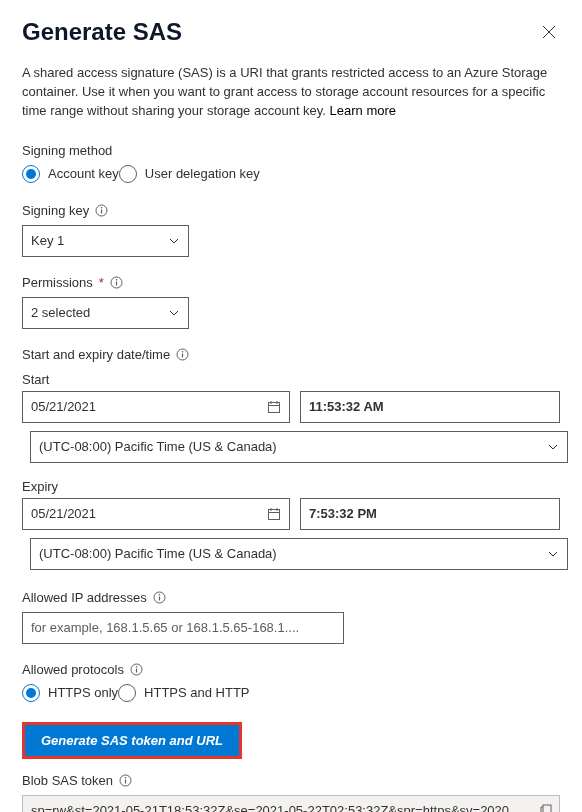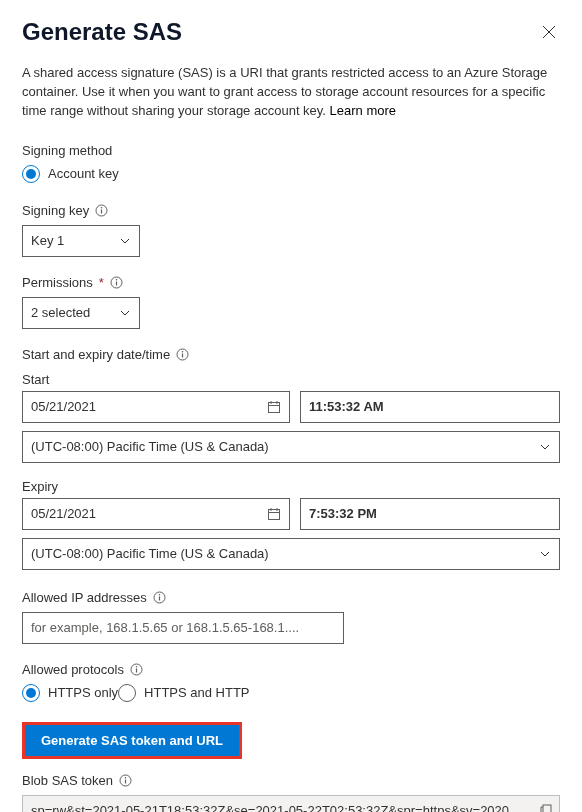--- a/index.html
+++ b/index.html
@@ -33,22 +33,22 @@
   }
   .select, .text-input, .date-input, .time-input, .readonly-input {
     border: 1px solid #605e5c;
     height: 32px;
     padding: 0 8px;
     font-size: 13px;
     font-family: inherit;
     background: #fff;
     display: flex; align-items: center;
   }
-  .select { width: 118px; justify-content: space-between; cursor: pointer; margin-bottom: 18px; }
-  .select.wide { width: 100%; margin-bottom: 0; }
+  .select { width: 167px; justify-content: space-between; cursor: pointer; margin-bottom: 18px; }
+  .select.wide { width: 100%; margin-bottom: 0; margin-left: 8px; }
   .chevron { display: inline-flex; }
   .section-label { font-size: 13px; margin-bottom: 10px; display: flex; align-items: center; gap: 6px; }
   .dt-row { display: flex; gap: 10px; margin-bottom: 8px; }
   .date-input { flex: 0 0 268px; justify-content: space-between; }
   .time-input { flex: 1; font-weight: bold; }
   .tz-select-wrap { margin-bottom: 16px; }
   .text-input { width: 322px; color: #605e5c; margin-bottom: 18px; }
   .text-input.placeholder { color: #605e5c; }
   .gen-btn-wrap {
     border: 3px solid #e8352a;
@@ -57,20 +57,21 @@
   }
   .gen-btn {
     background: #0078d4;
     color: #fff;
     border: none;
     height: 31px;
     padding: 0 16px;
     font-size: 13px;
     font-weight: 600;
     cursor: pointer;
+    font-style: italic;
   }
   .readonly-input {
     flex: 1;
     background: #f3f2f1;
     border: 1px solid #bdbdbd;
     color: #323130;
     padding-right: 34px;
     position: relative;
     overflow: hidden; white-space: nowrap; text-overflow: ellipsis;
     display: block; line-height: 30px;
@@ -106,20 +107,24 @@
 </p>
 
 
 <div class="label-row">Signing method</div>
 <div class="radio-row">
   <div class="radio-item">
     <span class="radio-outer selected">
         <span class="radio-inner"></span>
       </span>
     <span>Account key</span>
+  </div>
+  <div class="radio-item">
+    <span class="radio-outer"></span>
+    <span>User delegation key</span>
   </div>
 </div>
 
 
 <div class="label-row">
   <span>Signing key</span>
   <span class="info-icon">
     <svg width="13" height="13" viewBox="0 0 13 13">
         <circle cx="6.5" cy="6.5" r="5.5" fill="none" stroke="#605e5c" stroke-width="1"></circle>
         <circle cx="6.5" cy="3.8" r="0.8" fill="#605e5c"></circle>

